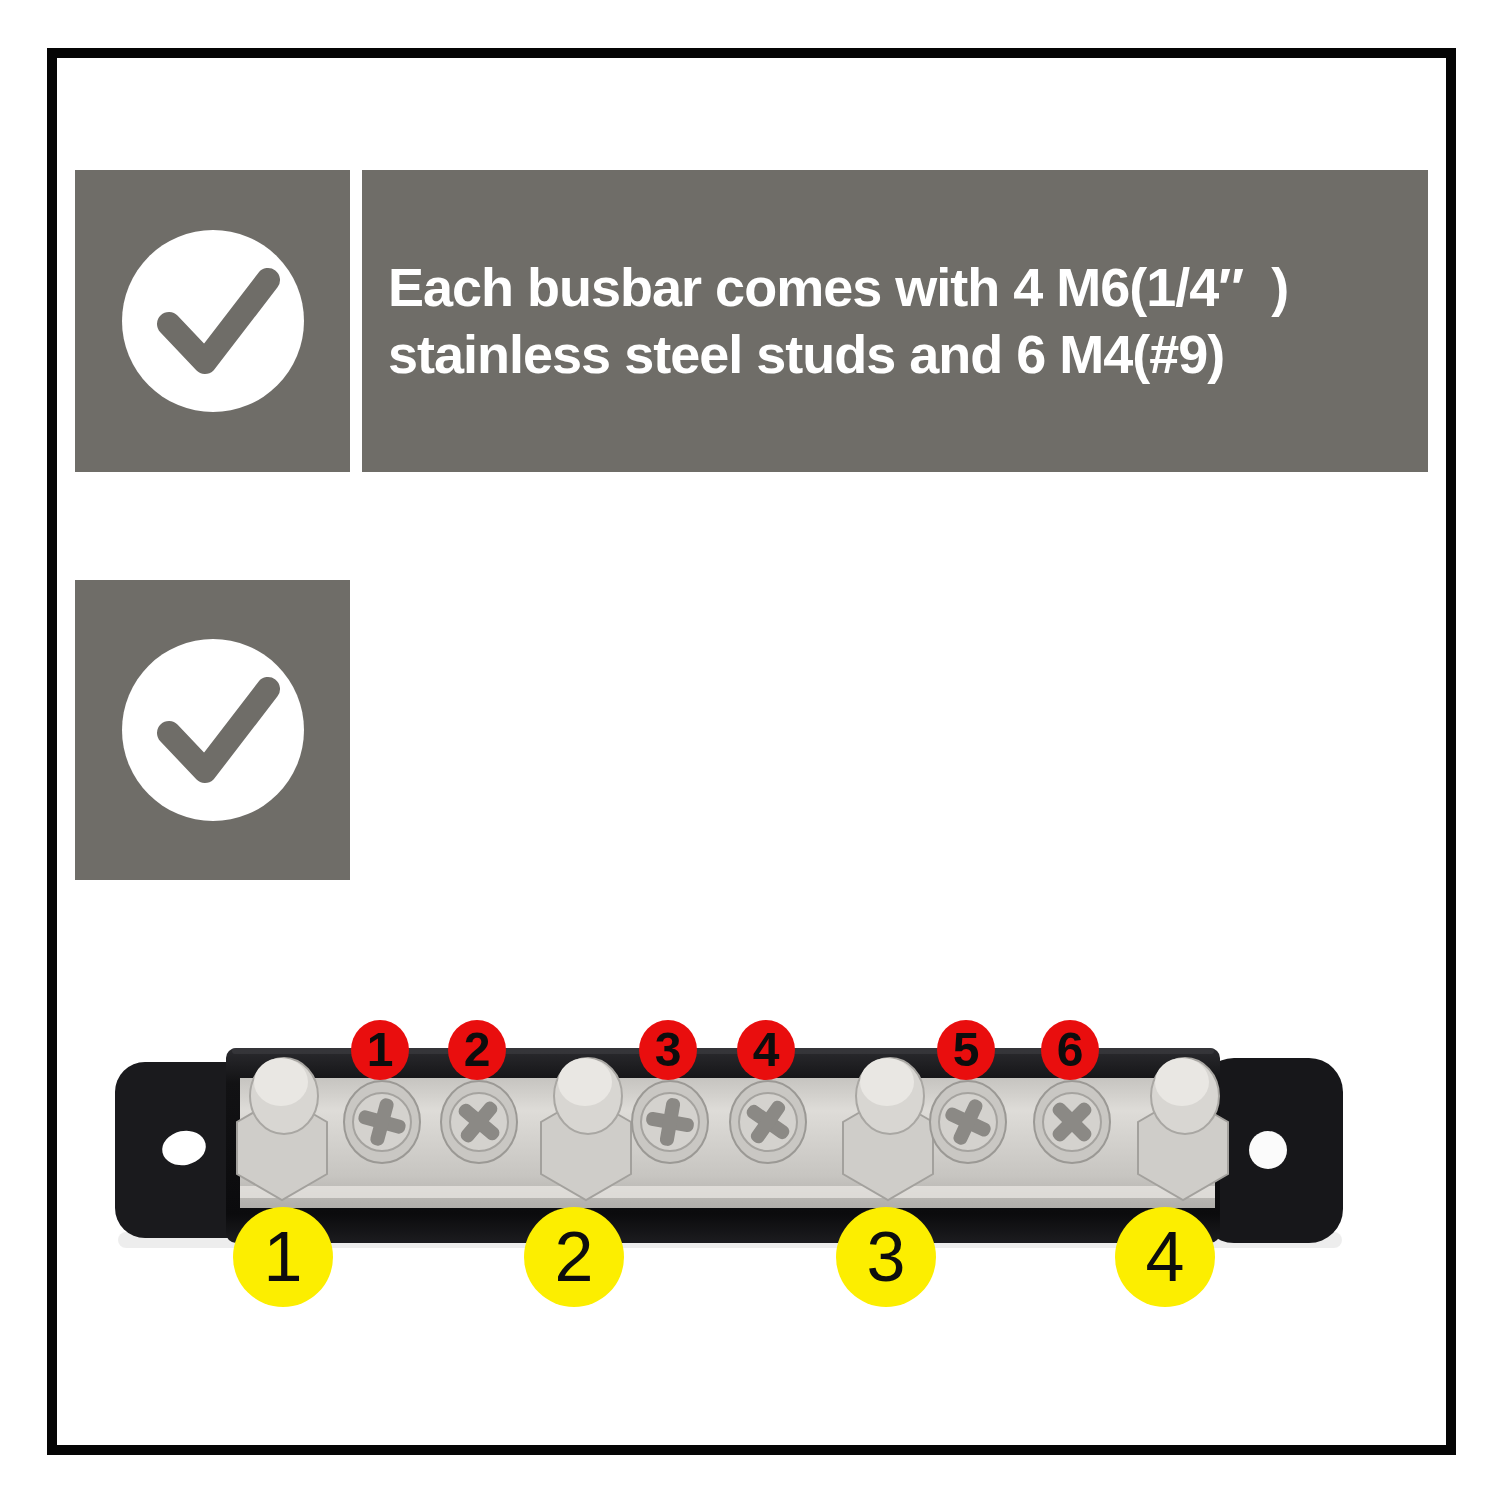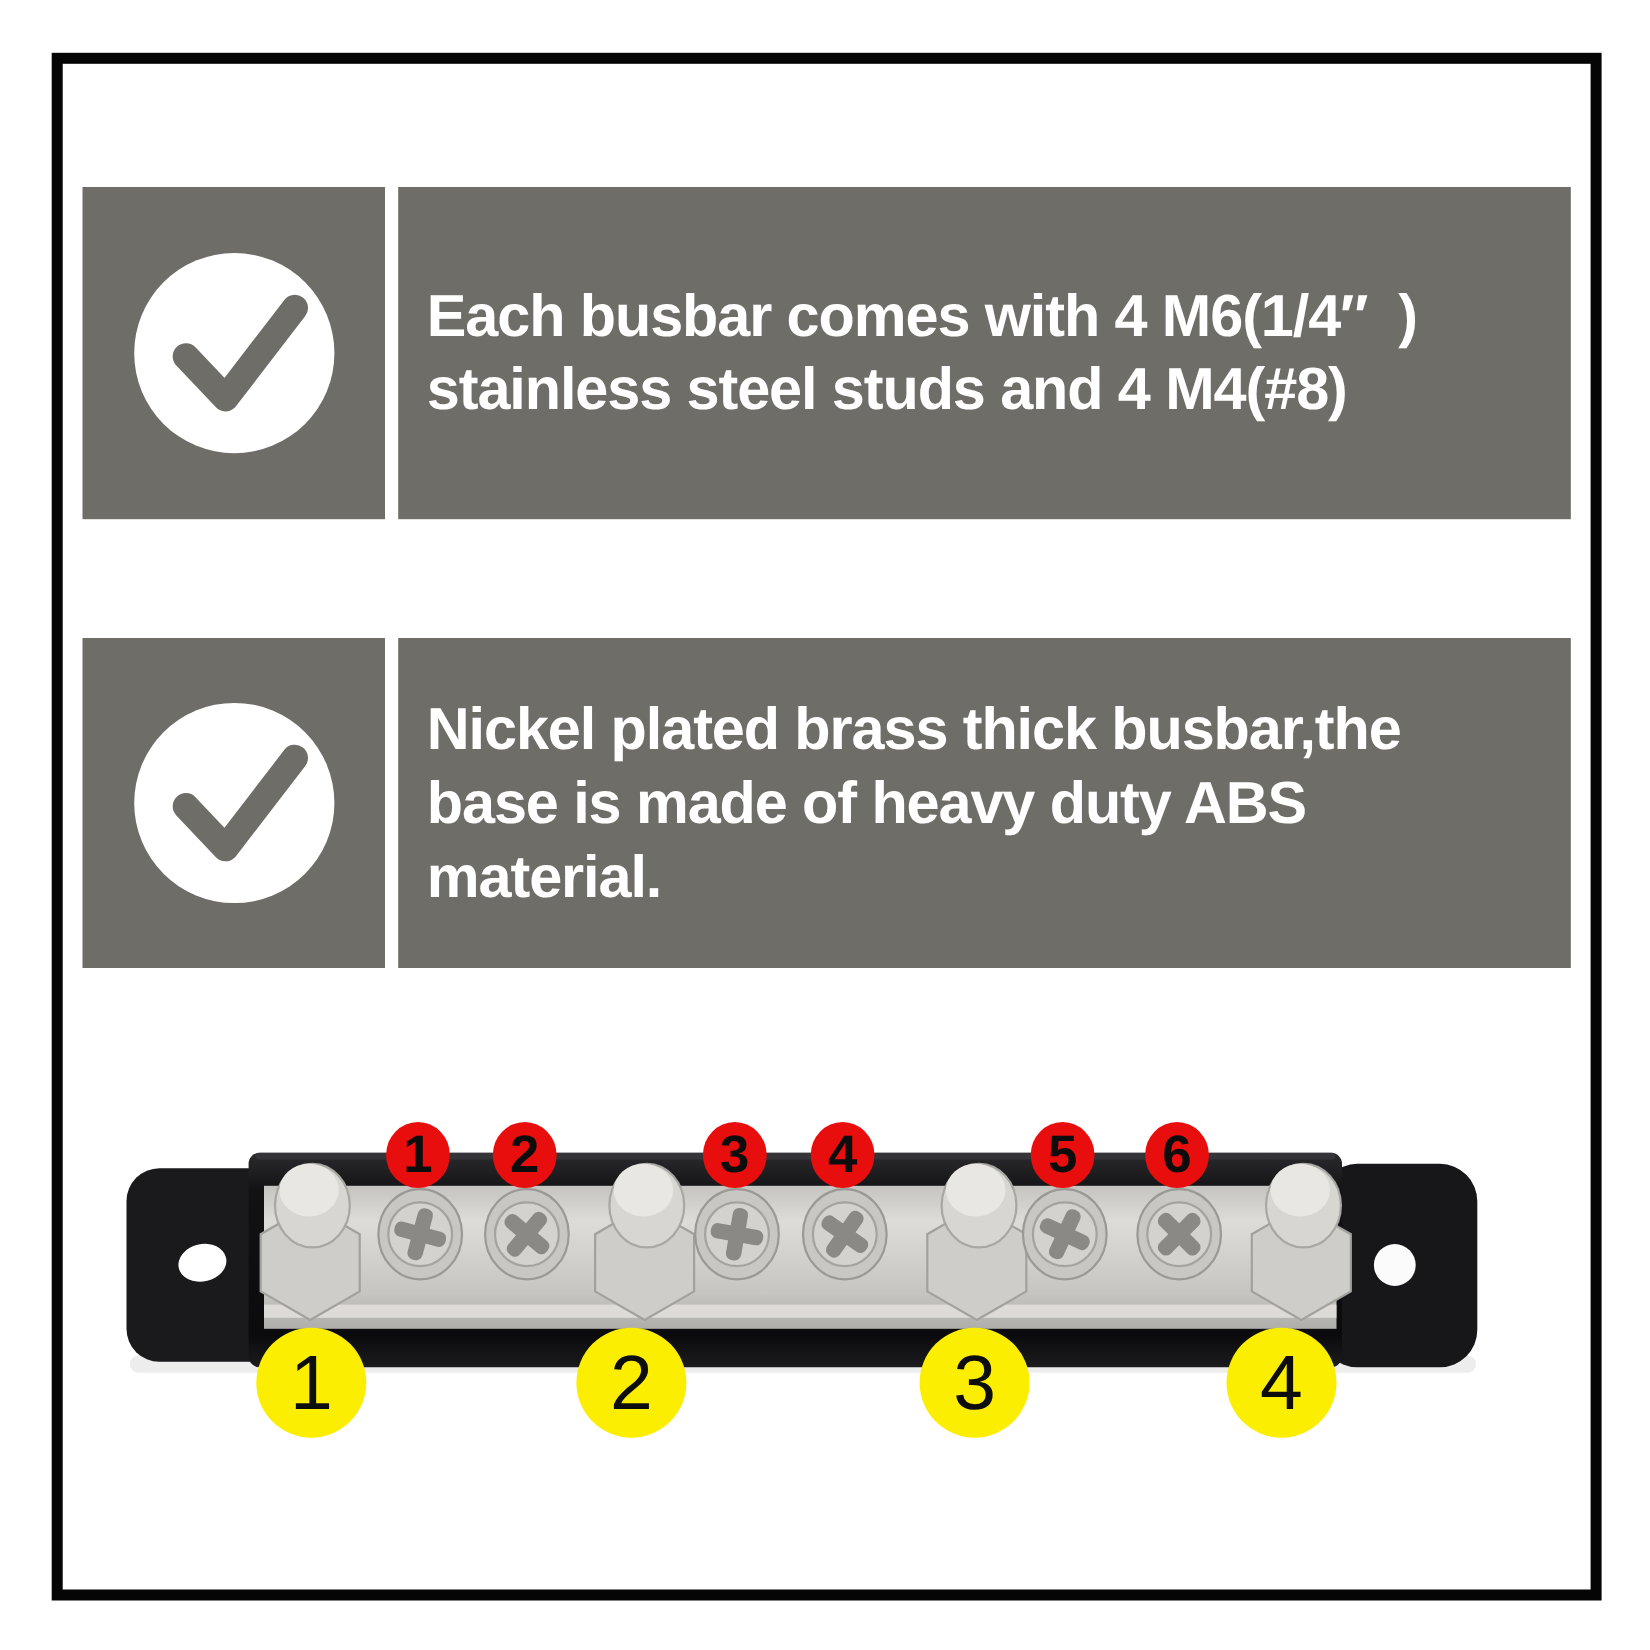--- a/index.html
+++ b/index.html
@@ -48,38 +48,33 @@
   <div class="icon-box">
     <div class="check-circle">
       <svg width="182" height="182" viewBox="0 0 182 182">
         <path d="M47 94 L83 132 L146 50" fill="none" stroke="#6F6D68" stroke-width="24" stroke-linecap="round" stroke-linejoin="round"></path>
       </svg>
     </div>
   </div>
   <div class="gap"></div>
   <div class="text-box">
     <div class="feature-line">Each busbar comes with 4 M6(1/4″  )</div>
-    <div class="feature-line">stainless steel studs and 4 M4(#8)</div>
+    <div class="feature-line">stainless steel studs and 6 M4(#9)</div>
   </div>
 </section>
 
 <section class="feature row2">
   <div class="icon-box">
     <div class="check-circle">
       <svg width="182" height="182" viewBox="0 0 182 182">
         <path d="M47 94 L83 132 L146 50" fill="none" stroke="#6F6D68" stroke-width="24" stroke-linecap="round" stroke-linejoin="round"></path>
       </svg>
     </div>
   </div>
   <div class="gap"></div>
-  <div class="text-box">
-    <div class="feature-line">Nickel plated brass thick busbar,the</div>
-    <div class="feature-line">base is made of heavy duty ABS</div>
-    <div class="feature-line">material.</div>
-  </div>
 </section>
 
 <div class="busbar">
   <svg width="1500" height="420" viewBox="0 0 1500 420">
     <defs>
       <linearGradient id="gBar" x1="0" y1="0" x2="0" y2="1">
         <stop offset="0" stop-color="#c6c4c0"></stop>
         <stop offset="0.25" stop-color="#dedcd8"></stop>
         <stop offset="0.75" stop-color="#c7c5c1"></stop>
         <stop offset="1" stop-color="#b0aeaa"></stop>

